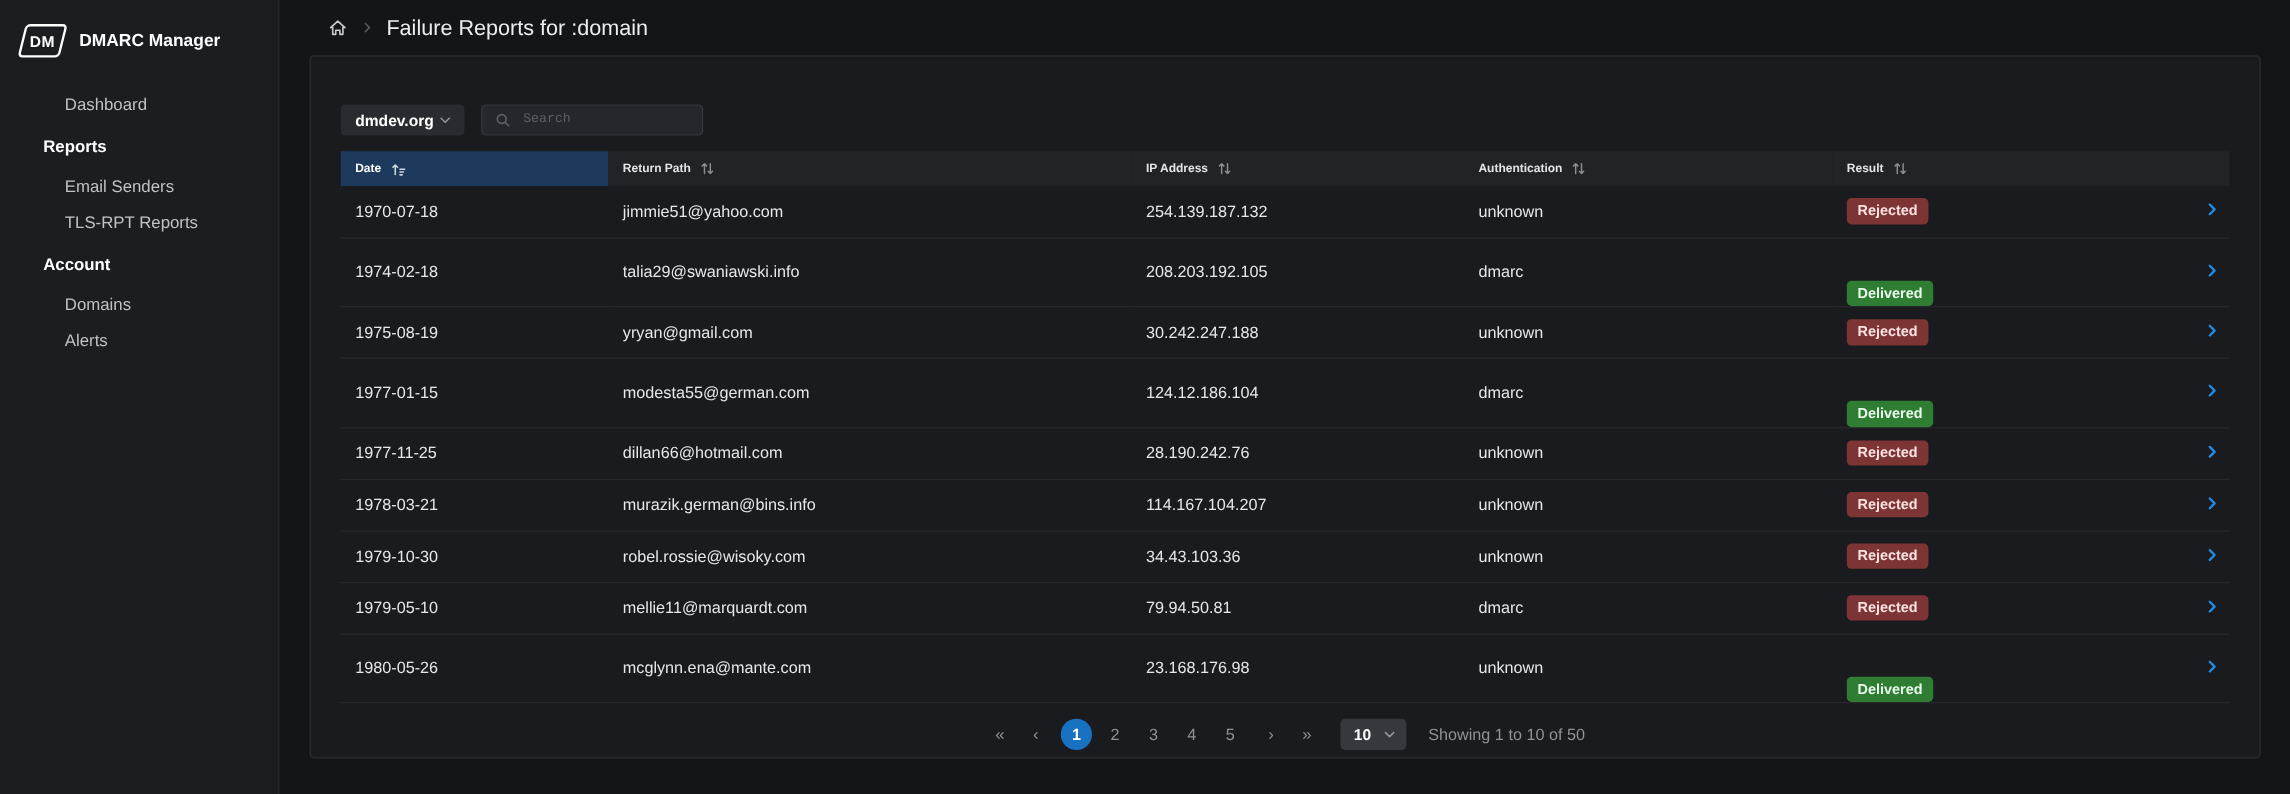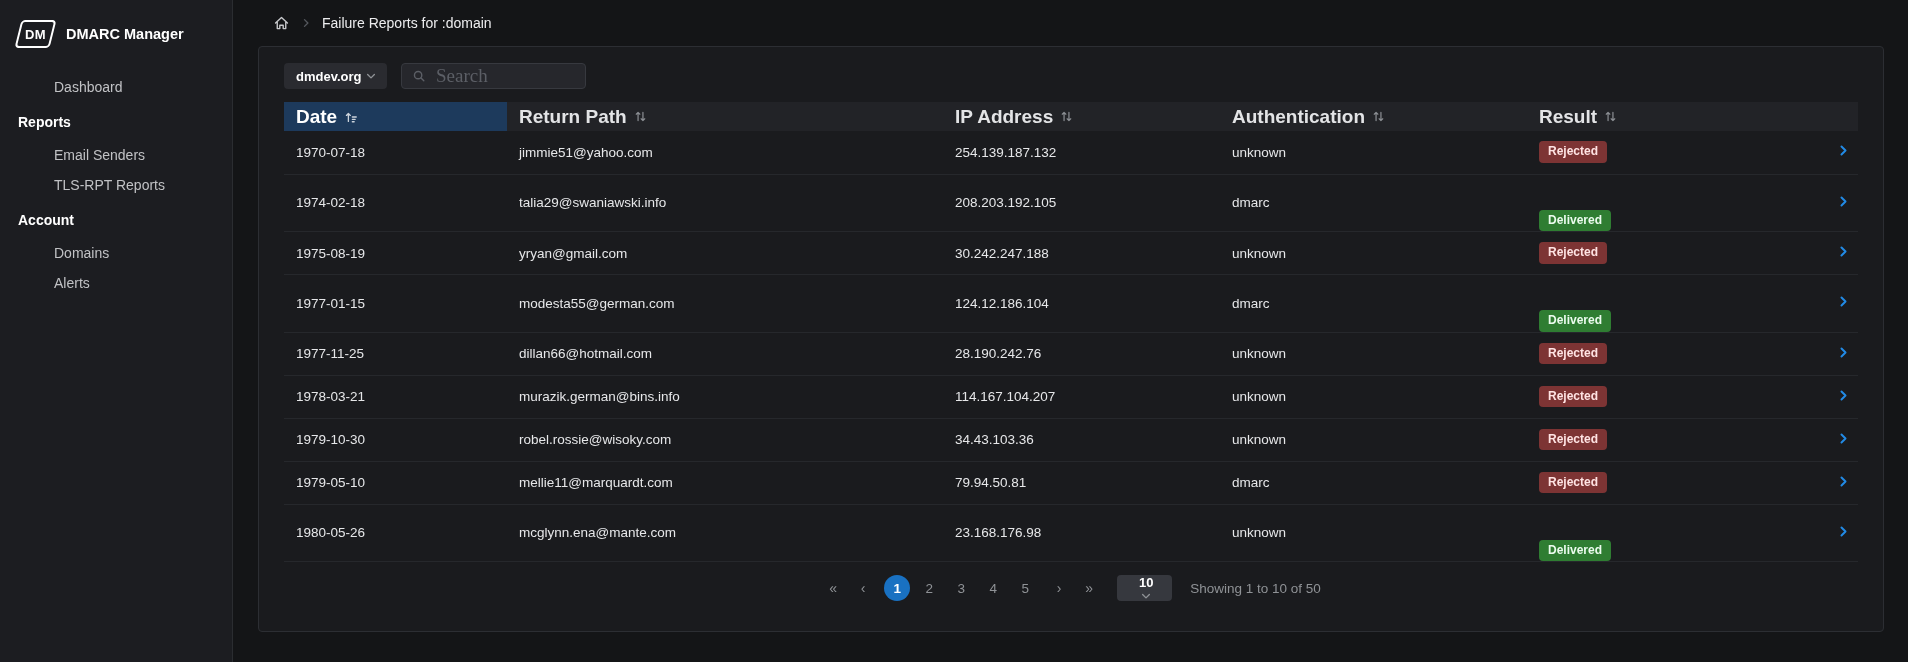--- a/index.html
+++ b/index.html
@@ -29,54 +29,54 @@
   .brand-title { color:#fff; font-weight:700; font-size:14.5px; }
 
   .nav-item {
     display:flex; align-items:center; gap:11px; height:29px;
     margin:1px 9px 1px 12px; padding:0 8px 0 13px; border-radius:4px;
     color:#c1c2c5; font-size:14px;
   }
   .nav-item svg { stroke:#9a9da1; }
   .nav-item.active { background:#1971c2; color:#fff; }
   .nav-item.active svg { stroke:#fff; }
-  .nav-section { color:#fff; font-weight:700; font-size:14px; padding:12px 16px 9px 18px; }
+  .nav-section { color:#fff; font-weight:700; font-size:14px; padding:12px 16px 9px 36px; }
 
   
   .main { flex:1; display:flex; flex-direction:column; background:#141517; }
   .breadcrumb { display:flex; align-items:center; gap:10px; padding:16px 0 0 40px; height:30px; }
   .breadcrumb .sep { color:#55585e; }
-  .breadcrumb-title { color:#ededef; font-size:14px; }
+  .breadcrumb-title { color:#ededef; font-size:18px; }
 
   .card {
     margin:16px 24px 0 25px; height:586px;
     background:#1a1b1e; border:1px solid #2c2e33; border-radius:4px;
-    padding:16px 25px;
+    padding:40px 25px;
   }
 
   .filters { display:flex; gap:14px; margin-bottom:13px; }
   .domain-select {
     height:26px; width:103px; background:#2a2b30; border-radius:4px;
     display:flex; align-items:center; justify-content:space-between;
     padding:0 10px 0 12px; color:#fff; font-size:13px; font-weight:600;
   }
   .search-box {
     height:26px; width:185px; background:#26272c; border:1px solid #37393f; border-radius:4px;
     display:flex; align-items:center; gap:8px; padding:0 10px;
   }
   .search-box input {
     background:transparent; border:none; outline:none; width:100%;
-    color:#a3a3a3; font-size:19px; font-family:Liberation Serif, serif;
+    color:#a3a3a3; font-size:11px; font-family:Liberation Mono, monospace;
   }
   .search-box input::placeholder { color:#5c5f66; }
 
   table { width:100%; border-collapse:collapse; table-layout:fixed; }
   thead th {
     height:29px; background:#222327; color:#e3e4e6;
-    font-size:19px; font-weight:700; text-align:right; padding:0 12px;
+    font-size:10px; font-weight:700; text-align:right; padding:0 12px;
     cursor:pointer;
   }
   thead th.sorted { background:#1d3a5c; color:#ffffff; }
   .th-inner { display:flex; align-items:center; gap:7px; }
   .sort-icon { color:#8b8e93; }
   thead th.sorted .sort-icon { color:#cdd4dc; }
   tbody td {
     height:43px; color:#e6e7e9; font-size:13.5px; padding:0 12px;
     border-bottom:1px solid #26282c;
   }
@@ -92,21 +92,21 @@
   .page-arrow { color:#8f9296; font-size:14px; width:24px; height:26px; display:flex; align-items:center; justify-content:center; }
   .page-btn {
     min-width:26px; height:26px; border-radius:50%;
     display:flex; align-items:center; justify-content:center;
     color:#8f9296; font-size:13.5px; margin:0 3px;
   }
   .page-btn.active { background:#1971c2; color:#fff; font-weight:600; }
   .size-select {
     height:26px; width:55px; background:#36383e; border-radius:4px;
     display:flex; align-items:center; justify-content:space-between;
-    padding:0 8px 0 11px; color:#fff; font-weight:700; font-size:13px; margin-left:10px;flex-direction:column;
+    padding:0 8px 0 11px; color:#fff; font-weight:700; font-size:13px; margin-left:10px;
   }
   .summary { color:#8f9296; font-size:13.5px; margin-left:12px; }
 </style>
 </head>
 <body>
 
 <div class="app">
 
   <aside class="sidebar">
     <div class="brand">

